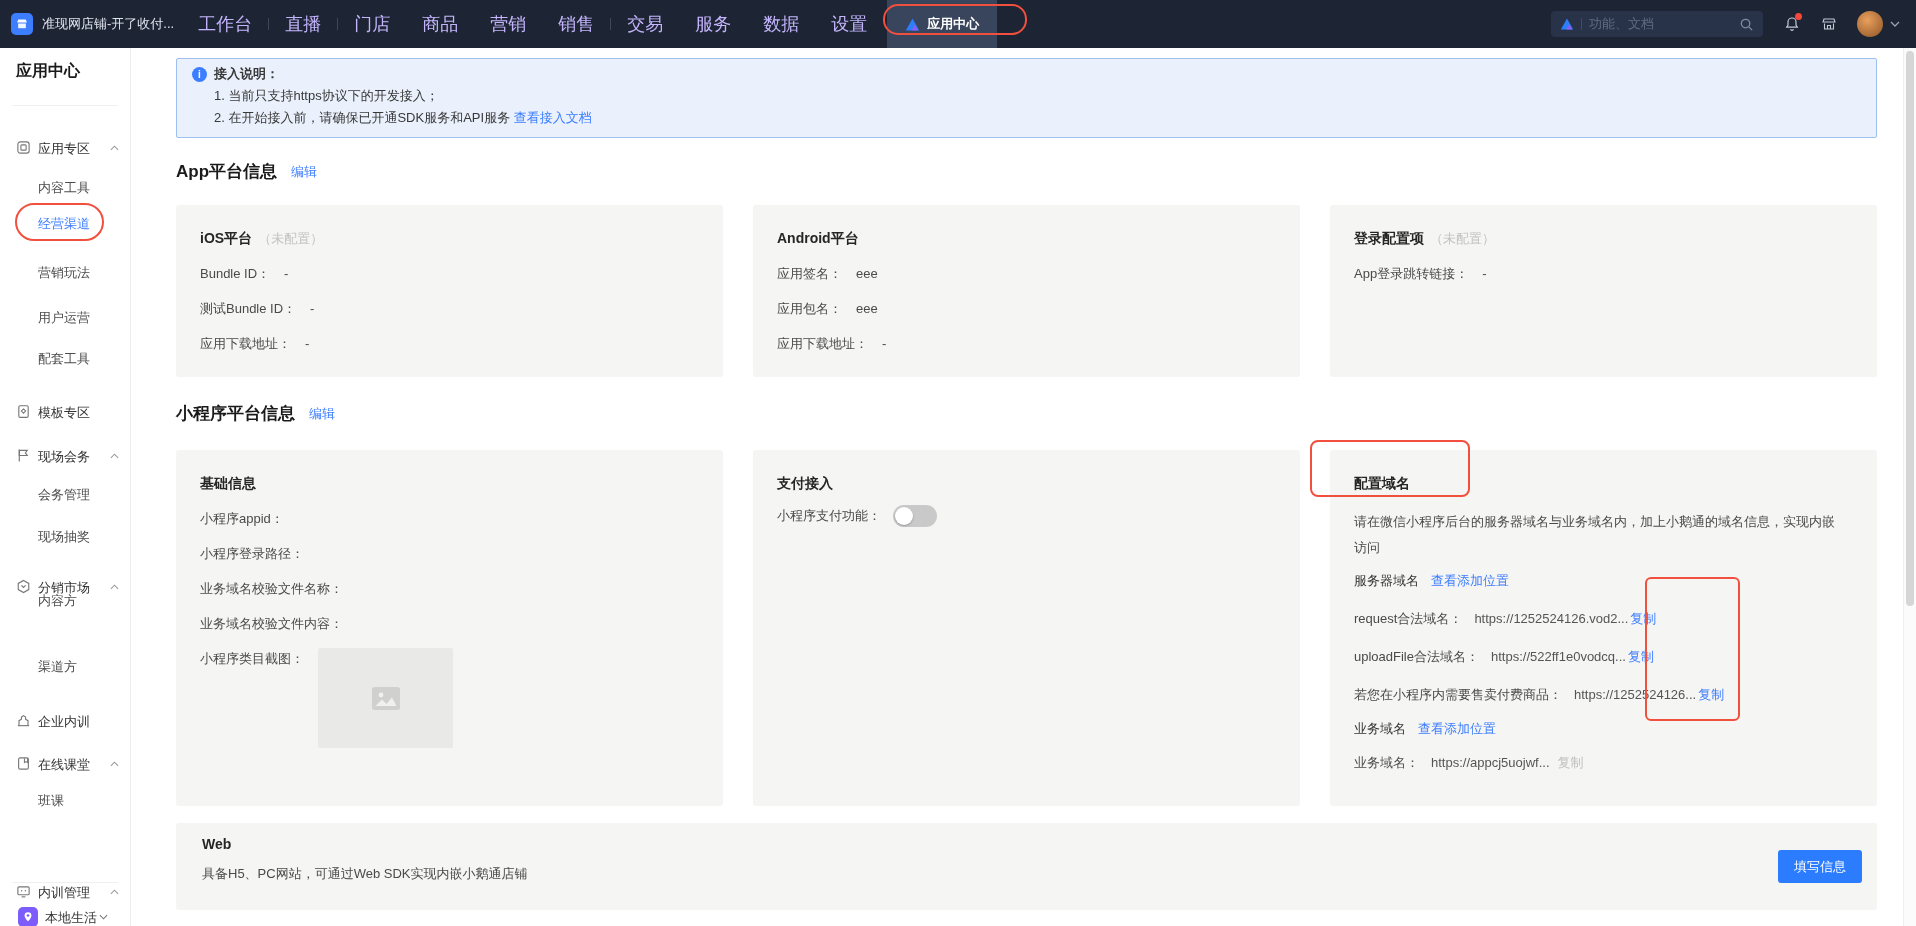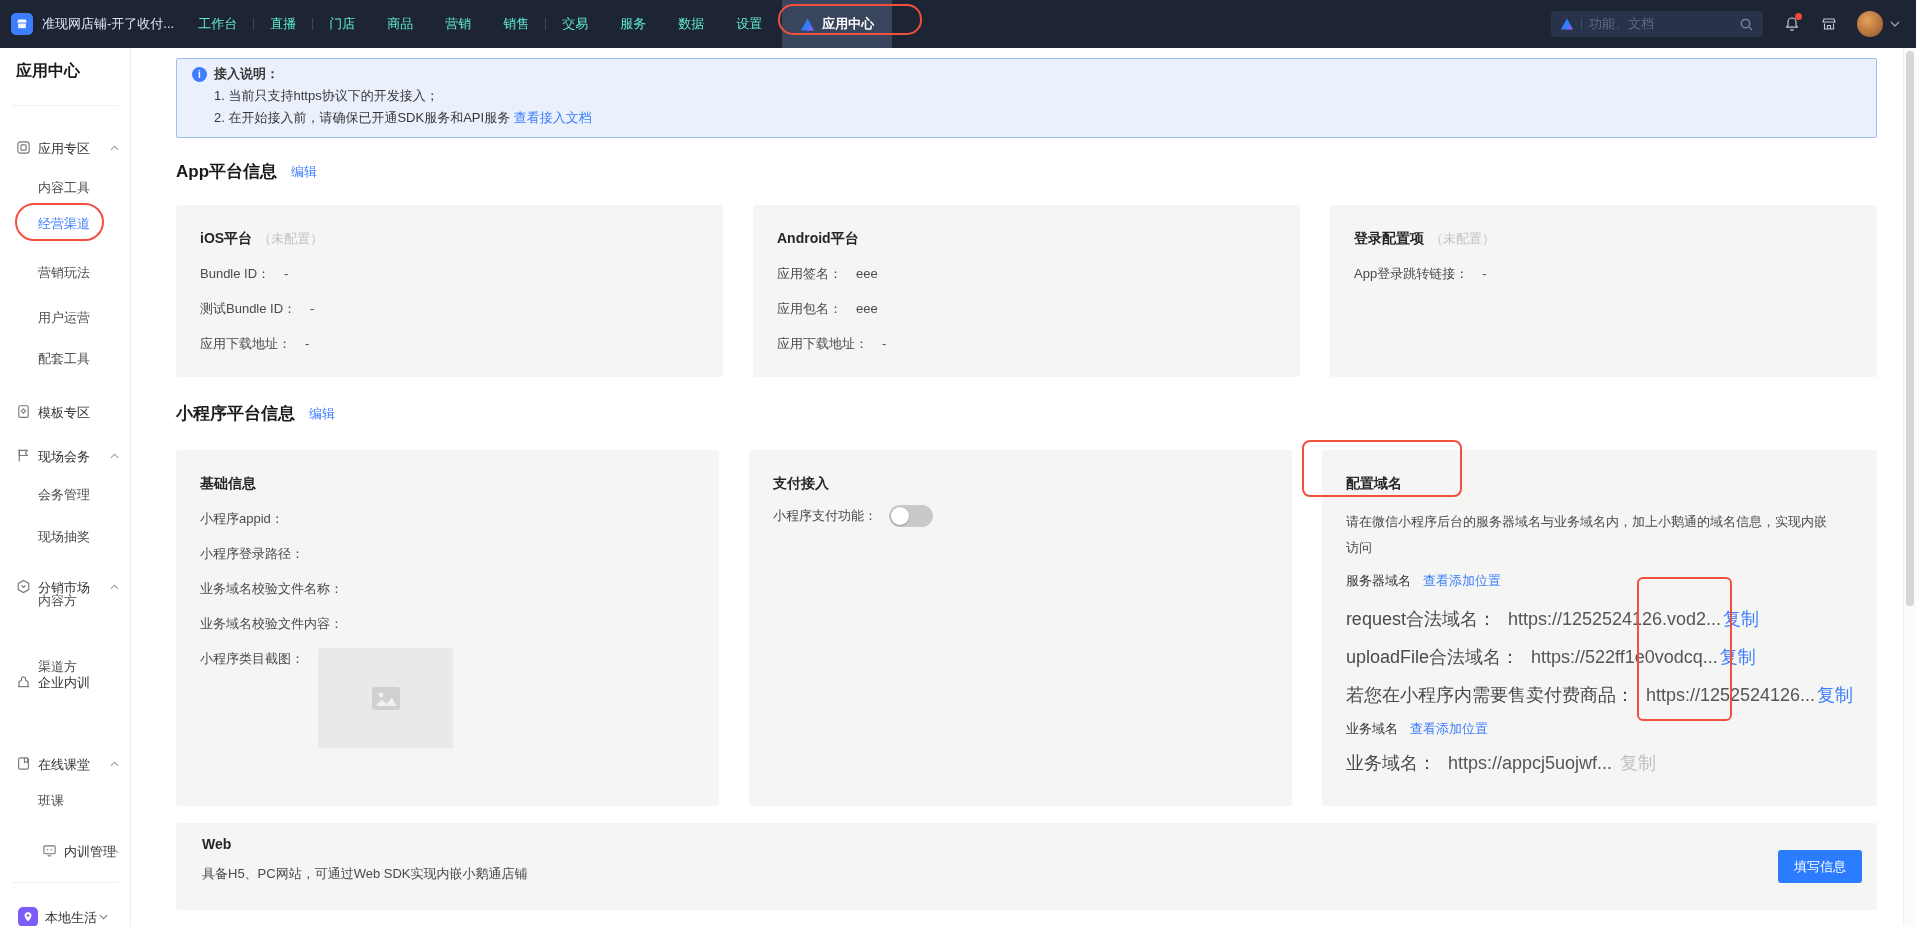--- a/index.html
+++ b/index.html
@@ -4,21 +4,21 @@
 <style>
 *{margin:0;padding:0;box-sizing:border-box}
 body{font-family:"Liberation Sans","DejaVu Sans",sans-serif;background:#fff}
 .screen{position:relative;width:1916px;height:926px;background:#fff;overflow:hidden;font-size:13px;color:#333}
 a,.link{color:#3D7EFF;text-decoration:none;cursor:pointer}
 
 .topbar{position:absolute;left:0;top:0;width:1916px;height:48px;background:#1D2433;display:flex;align-items:center;z-index:6}
 .logo{width:22px;height:22px;border-radius:5px;background:#3D7EFF;margin-left:11px;display:flex;align-items:center;justify-content:center;flex:none;cursor:pointer}
 .store-name{color:#DFE4EE;font-size:13px;margin-left:9px;white-space:nowrap;cursor:pointer}
 .topnav{display:flex;align-items:center;margin-left:8px}
-.nav-item{color:#5eead4;font-size:13px;padding:0 16px;cursor:pointer;white-space:nowrap}
+.nav-item{color:#c4b5fd;font-size:18px;padding:0 16px;cursor:pointer;white-space:nowrap}
 .nav-div{width:1px;height:12px;background:#3C475C}
 .appcenter{position:relative;height:48px;display:flex;align-items:center;gap:7px;padding:0 18px;background:#39455C;color:#fff;font-size:13px;font-weight:bold;margin-left:4px;cursor:pointer}
 .annot{position:absolute;border:2px solid #F2503E;pointer-events:none;z-index:9}
 .annot-appcenter{left:-4px;top:4px;right:-30px;bottom:13px;border-radius:15px}
 .search{margin-left:auto;width:212px;height:26px;background:#28334A;border-radius:4px;display:flex;align-items:center;padding:0 9px;gap:7px;cursor:text}
 .s-div{width:1px;height:12px;background:#404C64}
 .s-ph{color:#5F6A81;font-size:13px;flex:1;white-space:nowrap;overflow:hidden}
 .tb-icon{position:relative;margin-left:21px;cursor:pointer;display:flex}
 .dot{position:absolute;right:-2px;top:-3px;width:7px;height:7px;border-radius:50%;background:#F5483B}
 .avatar{width:26px;height:26px;border-radius:50%;margin-left:20px;background:radial-gradient(circle at 40% 35%,#E8A05C,#8F5427);cursor:pointer;flex:none}
@@ -62,21 +62,21 @@
 .f-value{margin-left:14px}
 .ph-row{align-items:flex-start}
 .ph-box{width:135px;height:100px;background:#E9E9E7;border-radius:2px;margin-left:14px;margin-top:-3px;display:flex;align-items:center;justify-content:center}
 .pay-desc{margin-top:16px;font-size:13px;line-height:26px;color:#4A4A4A}
 .toggle-row{margin-top:12px;display:flex;align-items:center;gap:12px;font-size:13px;color:#4A4A4A}
 .toggle{width:44px;height:22px;border-radius:11px;background:#C9C9C9;position:relative;cursor:pointer;flex:none}
 .toggle::after{content:"";position:absolute;left:2px;top:2px;width:18px;height:18px;border-radius:50%;background:#fff;box-shadow:0 1px 2px rgba(0,0,0,.25)}
 .dom-desc{margin-top:16px;font-size:13px;line-height:26px;color:#4A4A4A}
 .dom-head{margin-top:12px;font-size:13px;color:#333;display:flex;gap:12px;line-height:16px}
 .dom-head.second{margin-top:18px}
-.dom-row{margin-top:22px;font-size:18px;color:#4A4A4A;display:flex;white-space:nowrap;line-height:16px}
+.dom-row{margin-top:22px;font-size:13px;color:#4A4A4A;display:flex;white-space:nowrap;line-height:16px}
 .dom-row.last{margin-top:18px}
 .dom-row .dv{margin-left:12px;color:#555}
 .dom-row .copy{margin-left:2px}
 .copy-gray{color:#C0C0C0;margin-left:8px}
 .annot-domtitle{left:-20px;top:-10px;width:160px;height:57px;border-radius:8px}
 .annot-copy{left:315px;top:127px;width:95px;height:144px;border-radius:6px}
 .webcard{position:absolute;left:176px;top:823px;width:1701px;height:87px;background:#F5F5F3;border-radius:3px}
 .web-title{position:absolute;left:26px;top:13px;font-size:14px;font-weight:bold;color:#262626}
 .web-desc{position:absolute;left:26px;top:42px;font-size:13px;color:#4A4A4A}
 .web-btn{position:absolute;right:15px;top:27px;width:84px;height:33px;background:#2B7CFF;color:#fff;border:none;border-radius:3px;font-size:13px;cursor:pointer;font-family:inherit}
@@ -235,21 +235,21 @@
             <path d="M1 5l4-4 4 4" stroke="#999" fill="none" stroke-width="1.2"></path>
           </svg>
         </span>
       </div>
       <div class="sb-item sub" style="top: 542px;">
         <span class="sb-label">内容方</span>
       </div>
       <div class="sb-item sub" style="top: 608px;">
         <span class="sb-label">渠道方</span>
       </div>
-      <div class="sb-item group" style="top: 624px;">
+      <div class="sb-item group" style="top: 663px;">
         <span class="sb-icon">
           <svg viewBox="0 0 16 16" width="15" height="15">
             <path d="M2 13.5h12" stroke="#777" stroke-width="1.2"></path>
             <path d="M3.2 13.5V8.2l2.6-1.6V4.4L8 2.8l2.2 1.6v2.2l2.6 1.6v5.3" fill="none" stroke="#777" stroke-width="1.2"></path>
           </svg>
         </span>
         <span class="sb-label">企业内训</span>
       </div>
       <div class="sb-item group" style="top: 706px;">
         <span class="sb-icon">
@@ -261,21 +261,21 @@
         <span class="sb-label">在线课堂</span>
         <span class="sb-chevron">
           <svg width="9" height="6" viewBox="0 0 10 6">
             <path d="M1 5l4-4 4 4" stroke="#999" fill="none" stroke-width="1.2"></path>
           </svg>
         </span>
       </div>
       <div class="sb-item sub" style="top: 742px;">
         <span class="sb-label">班课</span>
       </div>
-      <div class="sb-item group" style="top: 793px; margin-left: 26px;">
+      <div class="sb-item group" style="top: 834px;">
         <span class="sb-icon">
           <svg viewBox="0 0 16 16" width="15" height="15">
             <rect x="2" y="3" width="12" height="8.5" rx="1.2" fill="none" stroke="#777" stroke-width="1.2"></rect>
             <circle cx="6" cy="7.2" r="0.8" fill="#777"></circle>
             <circle cx="10" cy="7.2" r="0.8" fill="#777"></circle>
             <path d="M6 13.7h4" stroke="#777" stroke-width="1.2"></path>
           </svg>
         </span>
         <span class="sb-label">内训管理</span>
         <span class="sb-chevron">

